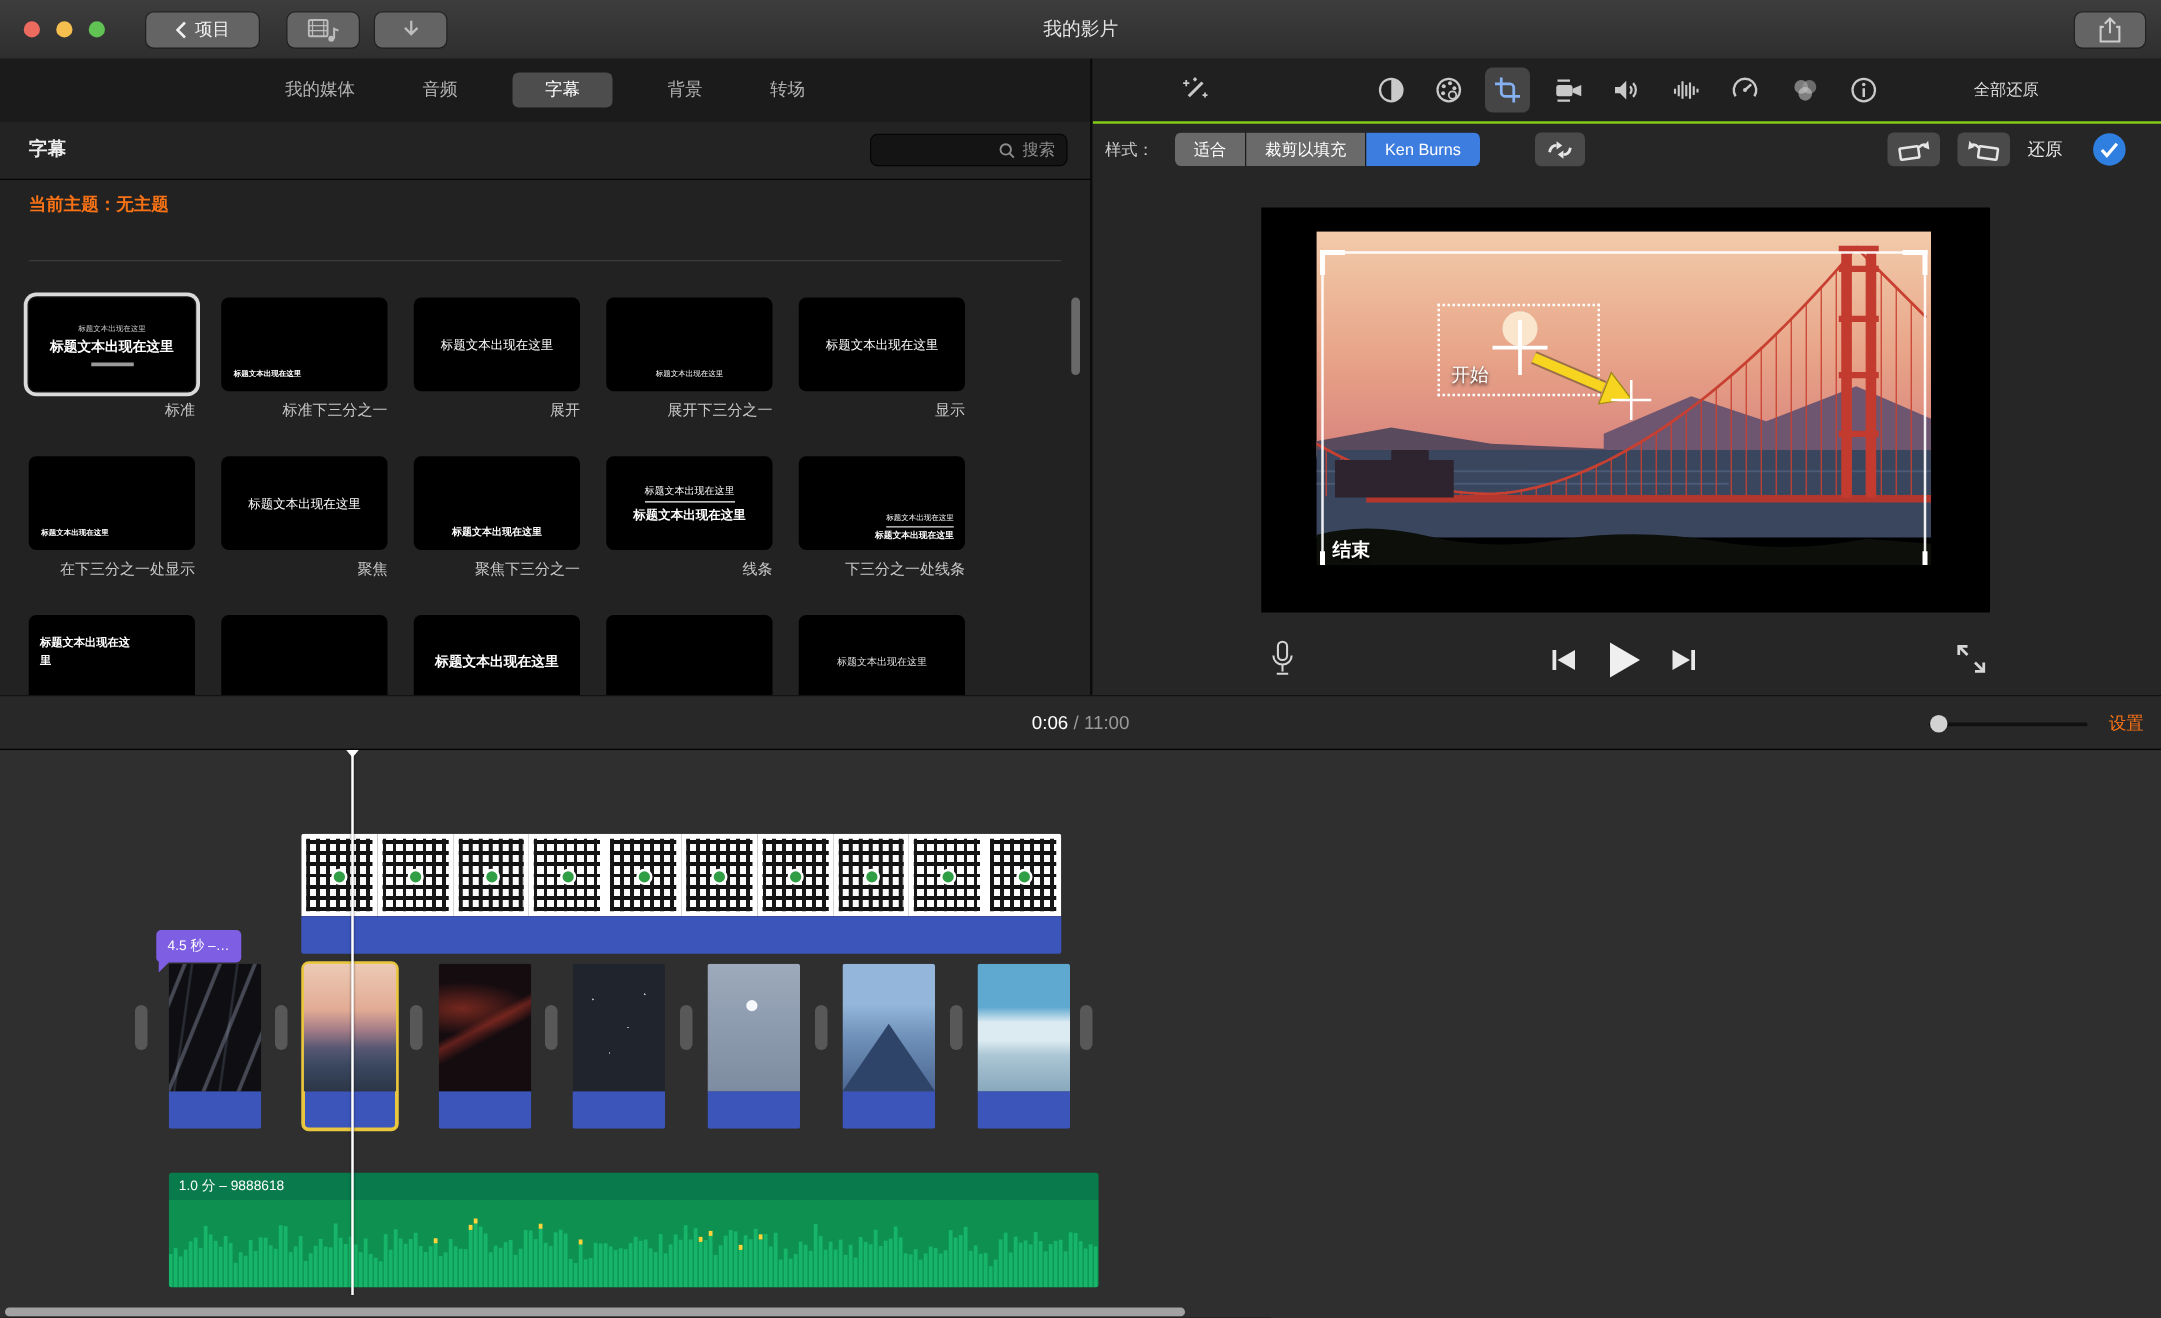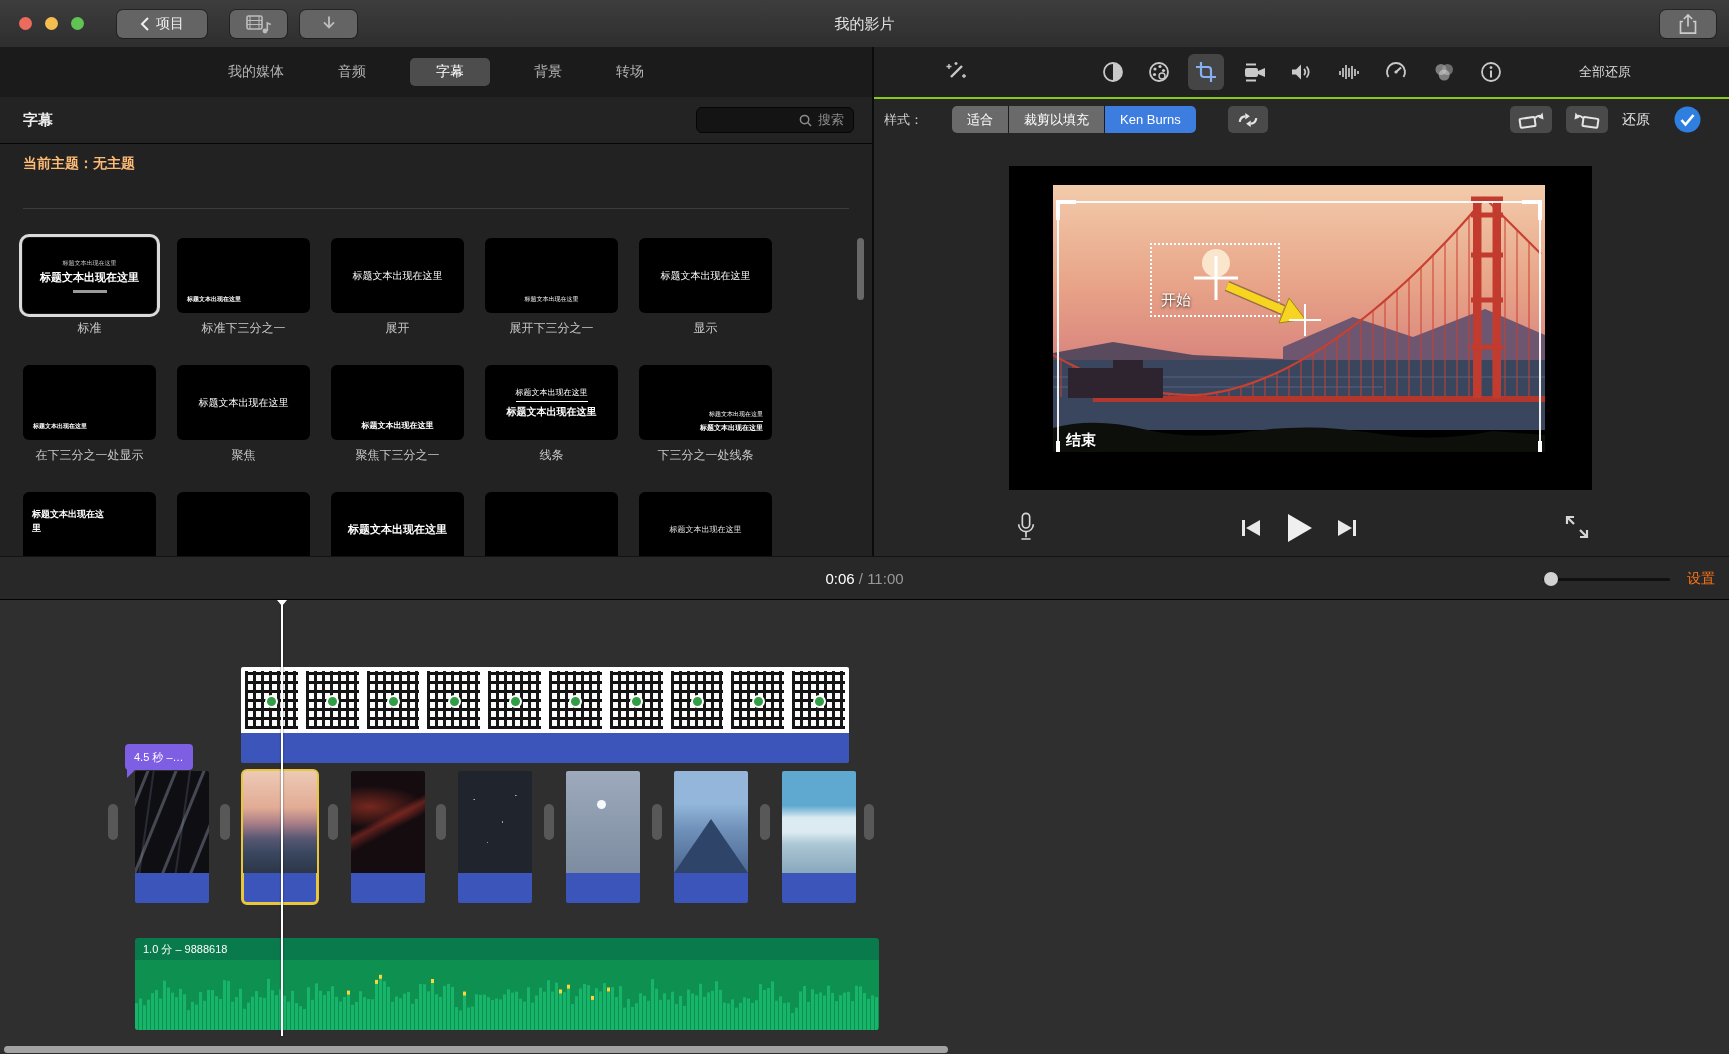--- a/index.html
+++ b/index.html
@@ -19,28 +19,28 @@
   .v-divider{position:absolute;left:872px;top:47px;width:2px;height:509px;background:#0b0b0b;}
 
   .tab-row{position:absolute;left:0;top:0;width:100%;height:50px;background:#1b1b1b;border-bottom:1px solid #020202;display:flex;align-items:center;justify-content:center;gap:34px;}
   .tab{font-size:14px;color:#b3b3b3;padding:5px 10px;border-radius:5px;}
   .tab.active{background:#4d4d4d;color:#fff;padding:5px 26px;}
 
   .subhead{position:absolute;left:0;top:50px;width:100%;height:46px;background:#232323;border-bottom:1px solid #060606;}
   .sec-title{position:absolute;left:23px;top:0;line-height:46px;font-size:15px;font-weight:bold;color:#ececec;}
   .search-field{position:absolute;right:18px;top:10px;width:158px;height:26px;background:#141414;border:1px solid #050505;border-radius:6px;display:flex;align-items:center;justify-content:flex-end;gap:6px;padding-right:9px;box-sizing:border-box;color:#8d8d8d;font-size:13px;}
 
-  .theme-label{position:absolute;left:23px;top:108px;font-size:14px;font-weight:bold;color:#fdba74;}
+  .theme-label{position:absolute;left:23px;top:108px;font-size:14px;font-weight:bold;color:#f97316;}
   .theme-divider{position:absolute;left:23px;top:161px;width:826px;height:1px;background:#3c3c3c;}
 
   .tpl-grid{position:absolute;left:23px;top:191px;display:grid;grid-template-columns:repeat(5,133px);column-gap:21px;row-gap:27px;}
   .tpl-cell{width:133px;height:100px;}
   .thumb{position:relative;width:133px;height:75px;background:#000;border-radius:6px;color:#fff;overflow:hidden;box-sizing:border-box;}
   .thumb.selected{box-shadow:0 0 0 1px #1a1a1a,0 0 0 4px #dadada;}
-  .tpl-label{margin-top:7px;text-align:center;font-size:12px;color:#c8c8c8;white-space:nowrap;}
+  .tpl-label{margin-top:7px;text-align:right;font-size:12px;color:#c8c8c8;white-space:nowrap;}
   .thumb span{display:block;}
   .thumb.standard{display:flex;flex-direction:column;align-items:center;justify-content:center;gap:2px;}
   .thumb.standard .l0{font-size:6px;color:#cfcfcf;}
   .thumb.standard .l1{font-size:11px;font-weight:bold;}
   .thumb.standard::after{content:"";width:34px;height:3px;background:#9a9a9a;margin-top:3px;}
   .thumb.center{display:flex;align-items:center;justify-content:center;font-size:10px;}
   .thumb.center-bold{display:flex;align-items:center;justify-content:center;font-size:11px;font-weight:bold;}
   .thumb.center-small{display:flex;align-items:center;justify-content:center;font-size:8px;color:#e0e0e0;}
   .thumb.lower-left-tiny .l0{position:absolute;left:10px;bottom:9px;font-size:6px;font-weight:bold;}
   .thumb.lower-center-tiny .l0{position:absolute;left:0;right:0;bottom:9px;text-align:center;font-size:6px;}
@@ -54,21 +54,21 @@
   .thumb.top-left-wrap .l0{position:absolute;left:9px;top:16px;width:74px;font-size:9px;font-weight:bold;line-height:1.5;}
   .lp-scrollbar{position:absolute;left:857px;top:191px;width:7px;height:62px;border-radius:4px;background:#696969;}
 
   
   .tool-row{position:absolute;left:0;top:0;width:100%;height:50px;background:#202020;border-bottom:2px solid #84cc16;}
   .ticon{position:absolute;top:13px;width:24px;height:24px;}
   .crop-hl{position:absolute;left:314px;top:7px;width:36px;height:36px;background:#454545;border-radius:6px;}
   .revert-all{position:absolute;left:705px;top:0;line-height:50px;font-size:13px;color:#dcdcdc;}
   .style-row{position:absolute;left:0;top:50px;width:100%;height:45px;}
   .style-label{position:absolute;left:10px;top:0;line-height:45px;font-size:13px;color:#cfcfcf;}
-  .segmented{position:absolute;left:66px;top:9px;height:27px;display:flex;gap:1px;background:#1c1c1c;border-radius:5px;overflow:hidden;margin-left:12px;}
+  .segmented{position:absolute;left:66px;top:9px;height:27px;display:flex;gap:1px;background:#1c1c1c;border-radius:5px;overflow:hidden;}
   .seg-btn{height:27px;line-height:27px;padding:0 15px;background:#6a6a6a;color:#fff;font-size:13px;}
   .seg-btn.sel{background:#3d7de0;}
   .mini-btn{position:absolute;top:9px;height:27px;background:#4a4a4a;border-radius:5px;display:flex;align-items:center;justify-content:center;}
   .reset-label{position:absolute;left:748px;top:0;line-height:45px;font-size:14px;color:#e9e9e9;}
 
   
   .stage{position:absolute;left:135px;top:119px;width:583px;height:324px;background:#000;}
   .viewer{position:absolute;left:44px;top:19px;width:492px;height:267px;overflow:hidden;}
   .kb-end-rect{position:absolute;left:4px;top:16px;width:484px;height:259px;border:2px solid rgba(255,255,255,.92);box-sizing:border-box;}
   .corner{position:absolute;width:16px;height:16px;border:0 solid #fff;}

